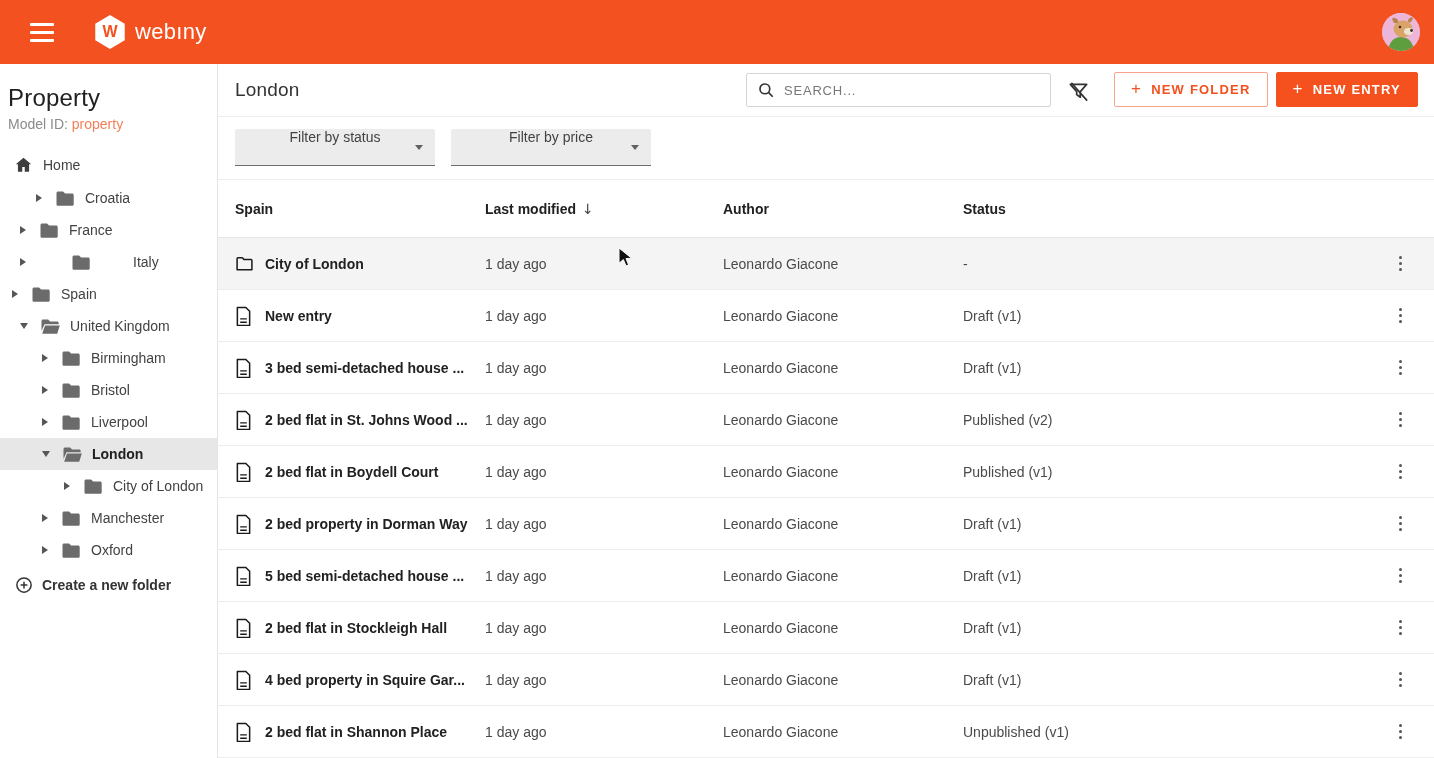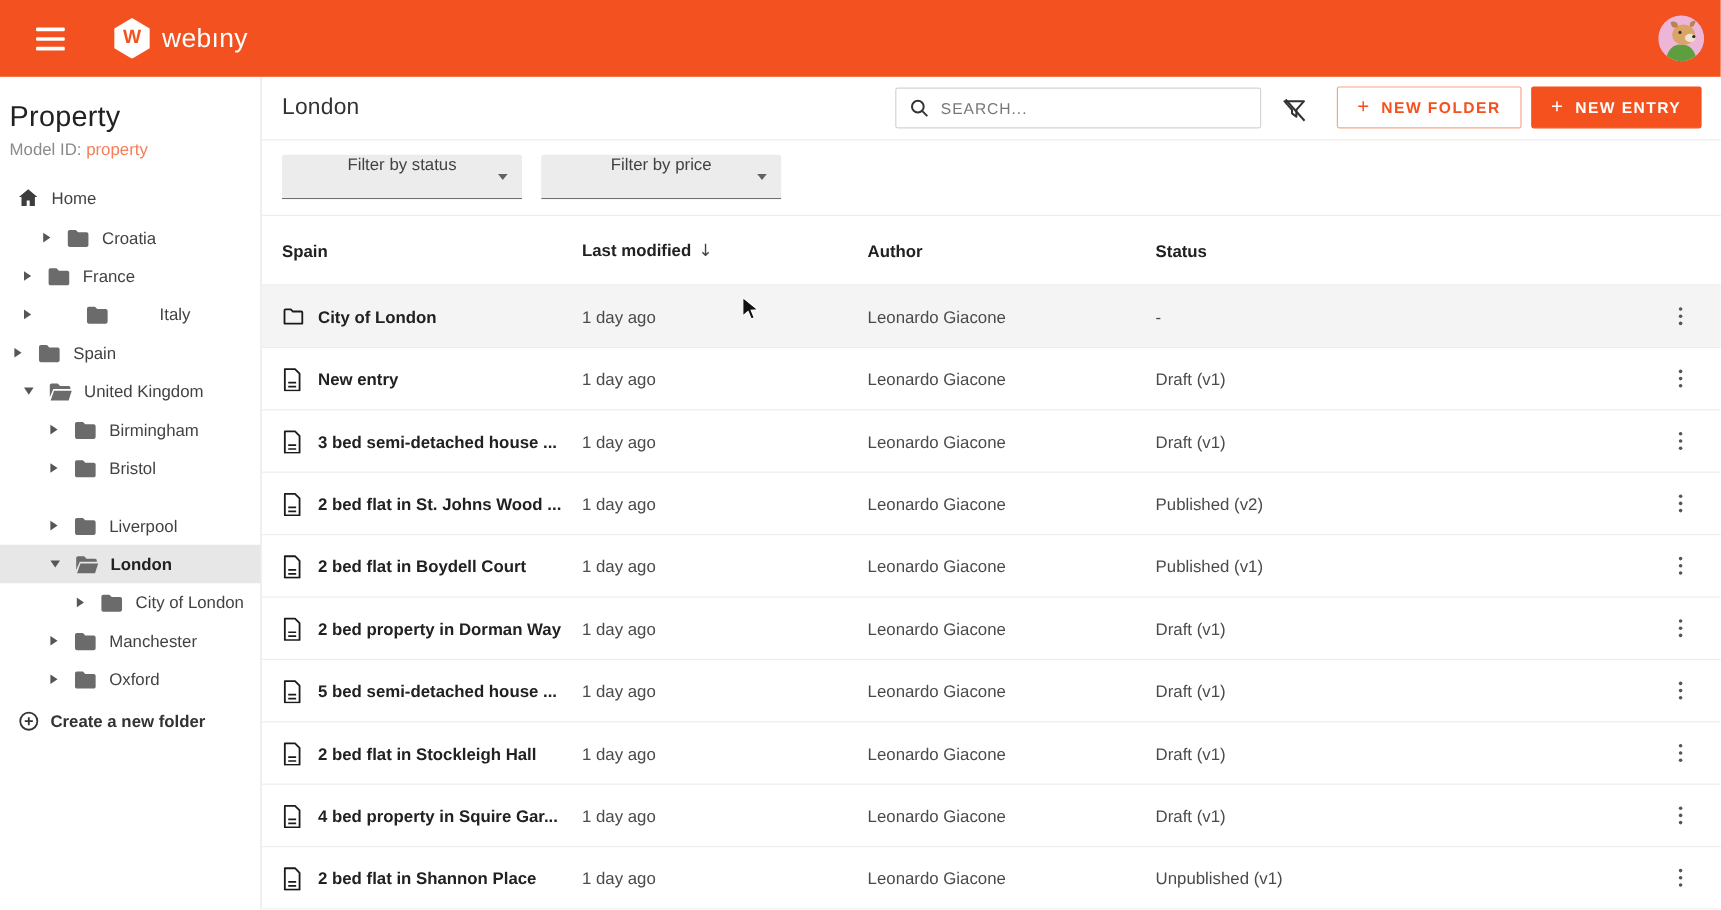--- a/index.html
+++ b/index.html
@@ -195,21 +195,21 @@
     <span class="chev right"></span>
     <span class="f-icon">
       <svg class="i-folder" width="20" height="17" viewBox="0 0 20 17">
                 <path fill="#6b6b6b" d="M1.5 3.2c0-.9.7-1.6 1.6-1.6h5l2 2h7c.9 0 1.6.7 1.6 1.6v9c0 .9-.7 1.6-1.6 1.6H3.1c-.9 0-1.6-.7-1.6-1.6Z"></path>
               </svg>
 
     </span>
     <span class="t-label">Bristol</span>
   </div>
 
-  <div class="tree-item" style="padding-left: 42px; margin-top: 16px;">
+  <div class="tree-item" style="padding-left: 42px;">
     <span class="chev right"></span>
     <span class="f-icon">
       <svg class="i-folder" width="20" height="17" viewBox="0 0 20 17">
                 <path fill="#6b6b6b" d="M1.5 3.2c0-.9.7-1.6 1.6-1.6h5l2 2h7c.9 0 1.6.7 1.6 1.6v9c0 .9-.7 1.6-1.6 1.6H3.1c-.9 0-1.6-.7-1.6-1.6Z"></path>
               </svg>
 
     </span>
     <span class="t-label">Liverpool</span>
   </div>
 

